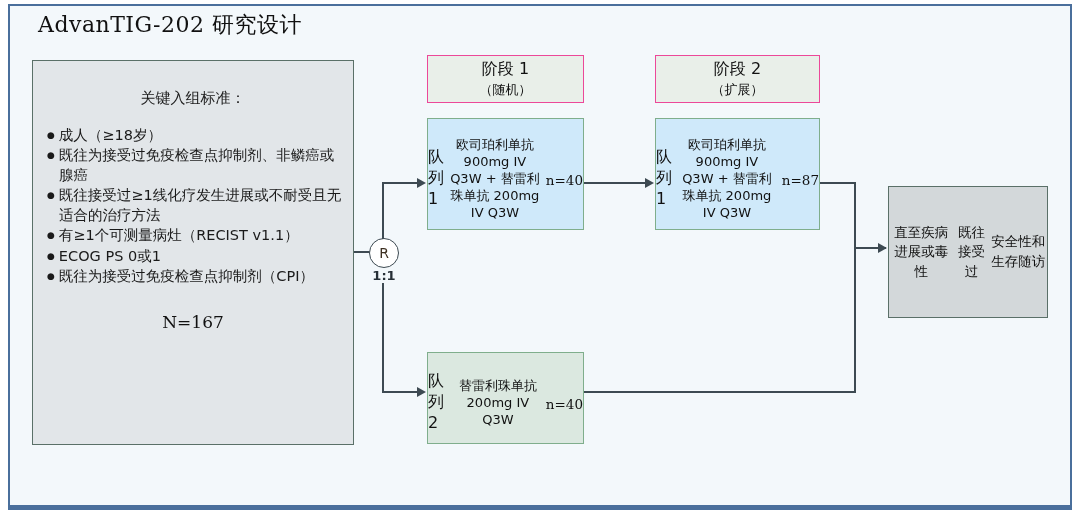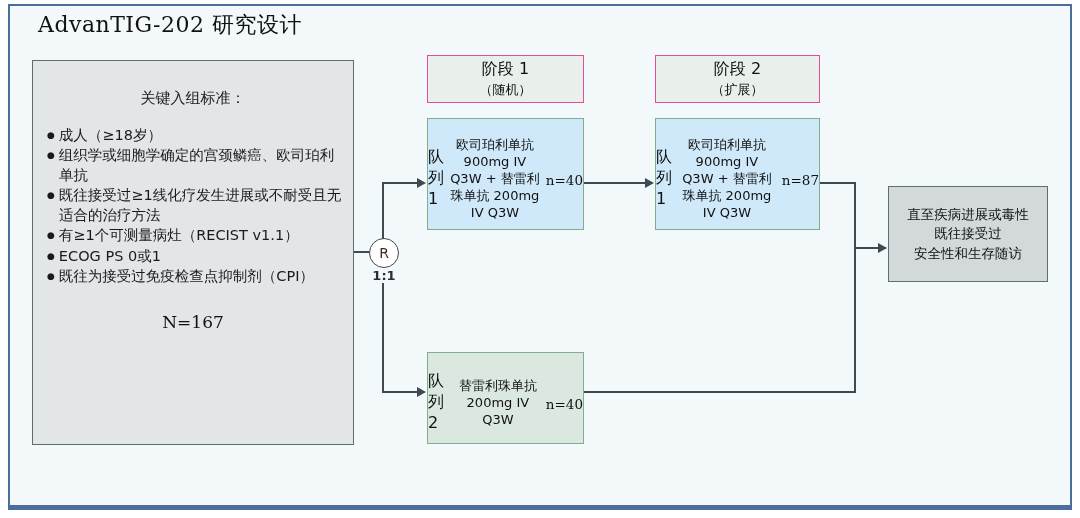--- a/index.html
+++ b/index.html
@@ -68,23 +68,23 @@
     justify-content:flex-end;
   }
   .cohort.blue{background:#cfe9fa;}
   .cohort.green{background:#dbe8e0;}
   .cohort .ctl{font-size:16px;color:#111;margin-bottom:3px;font-family:"DejaVu Sans","Liberation Sans",sans-serif;}
   .cohort .cbody{font-size:13px;color:#111;line-height:1.32;text-align:center;padding:0 6px;
     font-family:"DejaVu Sans","Liberation Sans",sans-serif;}
   .cohort .cn{font-size:13.5px;color:#111;margin-top:2px;font-family:"DejaVu Serif","Liberation Serif",serif;}
 
   .outcome{
-    left:888px;top:186px;width:160px;height:96px;
+    left:888px;top:186px;width:160px;height:132px;
     border:1px solid #5a7068;background:#d3d8da;
-    display:flex;flex-direction:column;align-items:center;justify-content:center;
+    display:flex;flex-direction:row;align-items:center;justify-content:center;
   }
   .outcome div{font-size:13.5px;color:#111;line-height:1.45;text-align:center;
     font-family:"DejaVu Sans","Liberation Sans",sans-serif;}
 
   
   .ln{position:absolute;background:#3d4a52;}
   .hln{height:1.6px;}
   .vln{width:1.6px;}
   .arrow{
     position:absolute;width:0;height:0;
@@ -116,21 +116,21 @@
 
 <div id="canvas">
   <div class="frame"></div>
 
   <div class="title">AdvanTIG-202 研究设计</div>
 
   <div class="box criteria">
     <div class="ctitle">关键入组标准：</div>
     <ul>
       <li>成人（≥18岁）</li>
-      <li>组织学或细胞学确定的宫颈鳞癌、欧司珀利单抗</li>
+      <li>既往为接受过免疫检查点抑制剂、非鳞癌或腺癌</li>
       <li>既往接受过≥1线化疗发生进展或不耐受且无适合的治疗方法</li>
       <li>有≥1个可测量病灶（RECIST v1.1）</li>
       <li>ECOG PS 0或1</li>
       <li>既往为接受过免疫检查点抑制剂（CPI）</li>
     </ul>
     <div class="nline">N=167</div>
   </div>
 
   <div class="box stagehdr" style="left:427px;top:55px;width:157px;height:48px;">
     <div class="l1">阶段 1</div>

